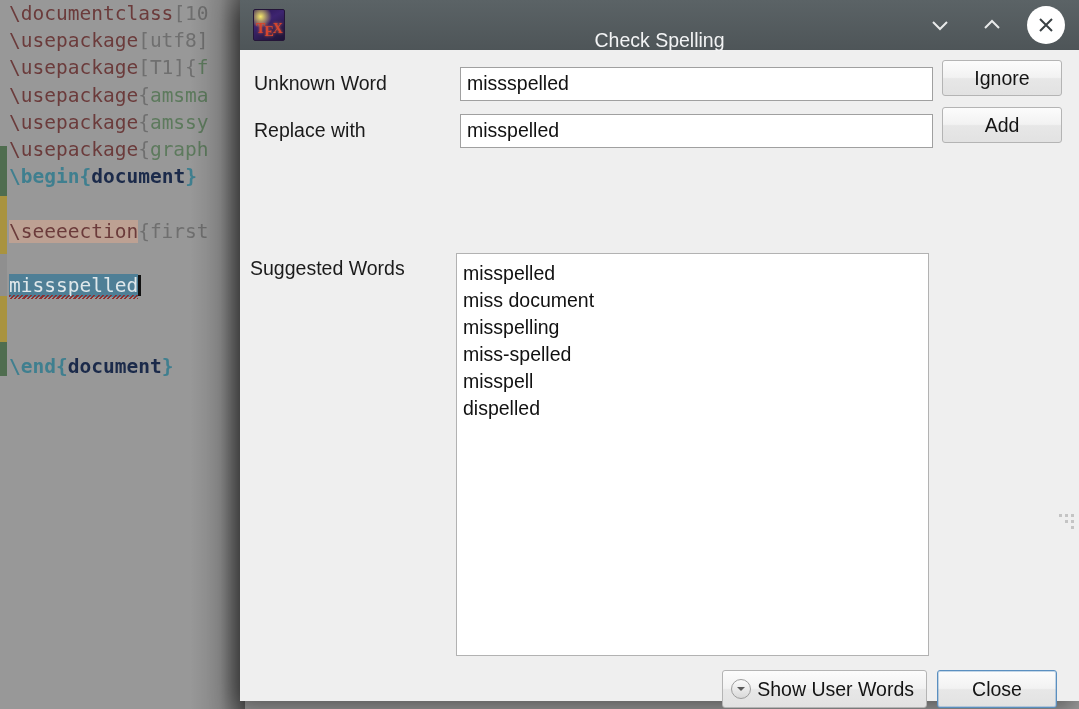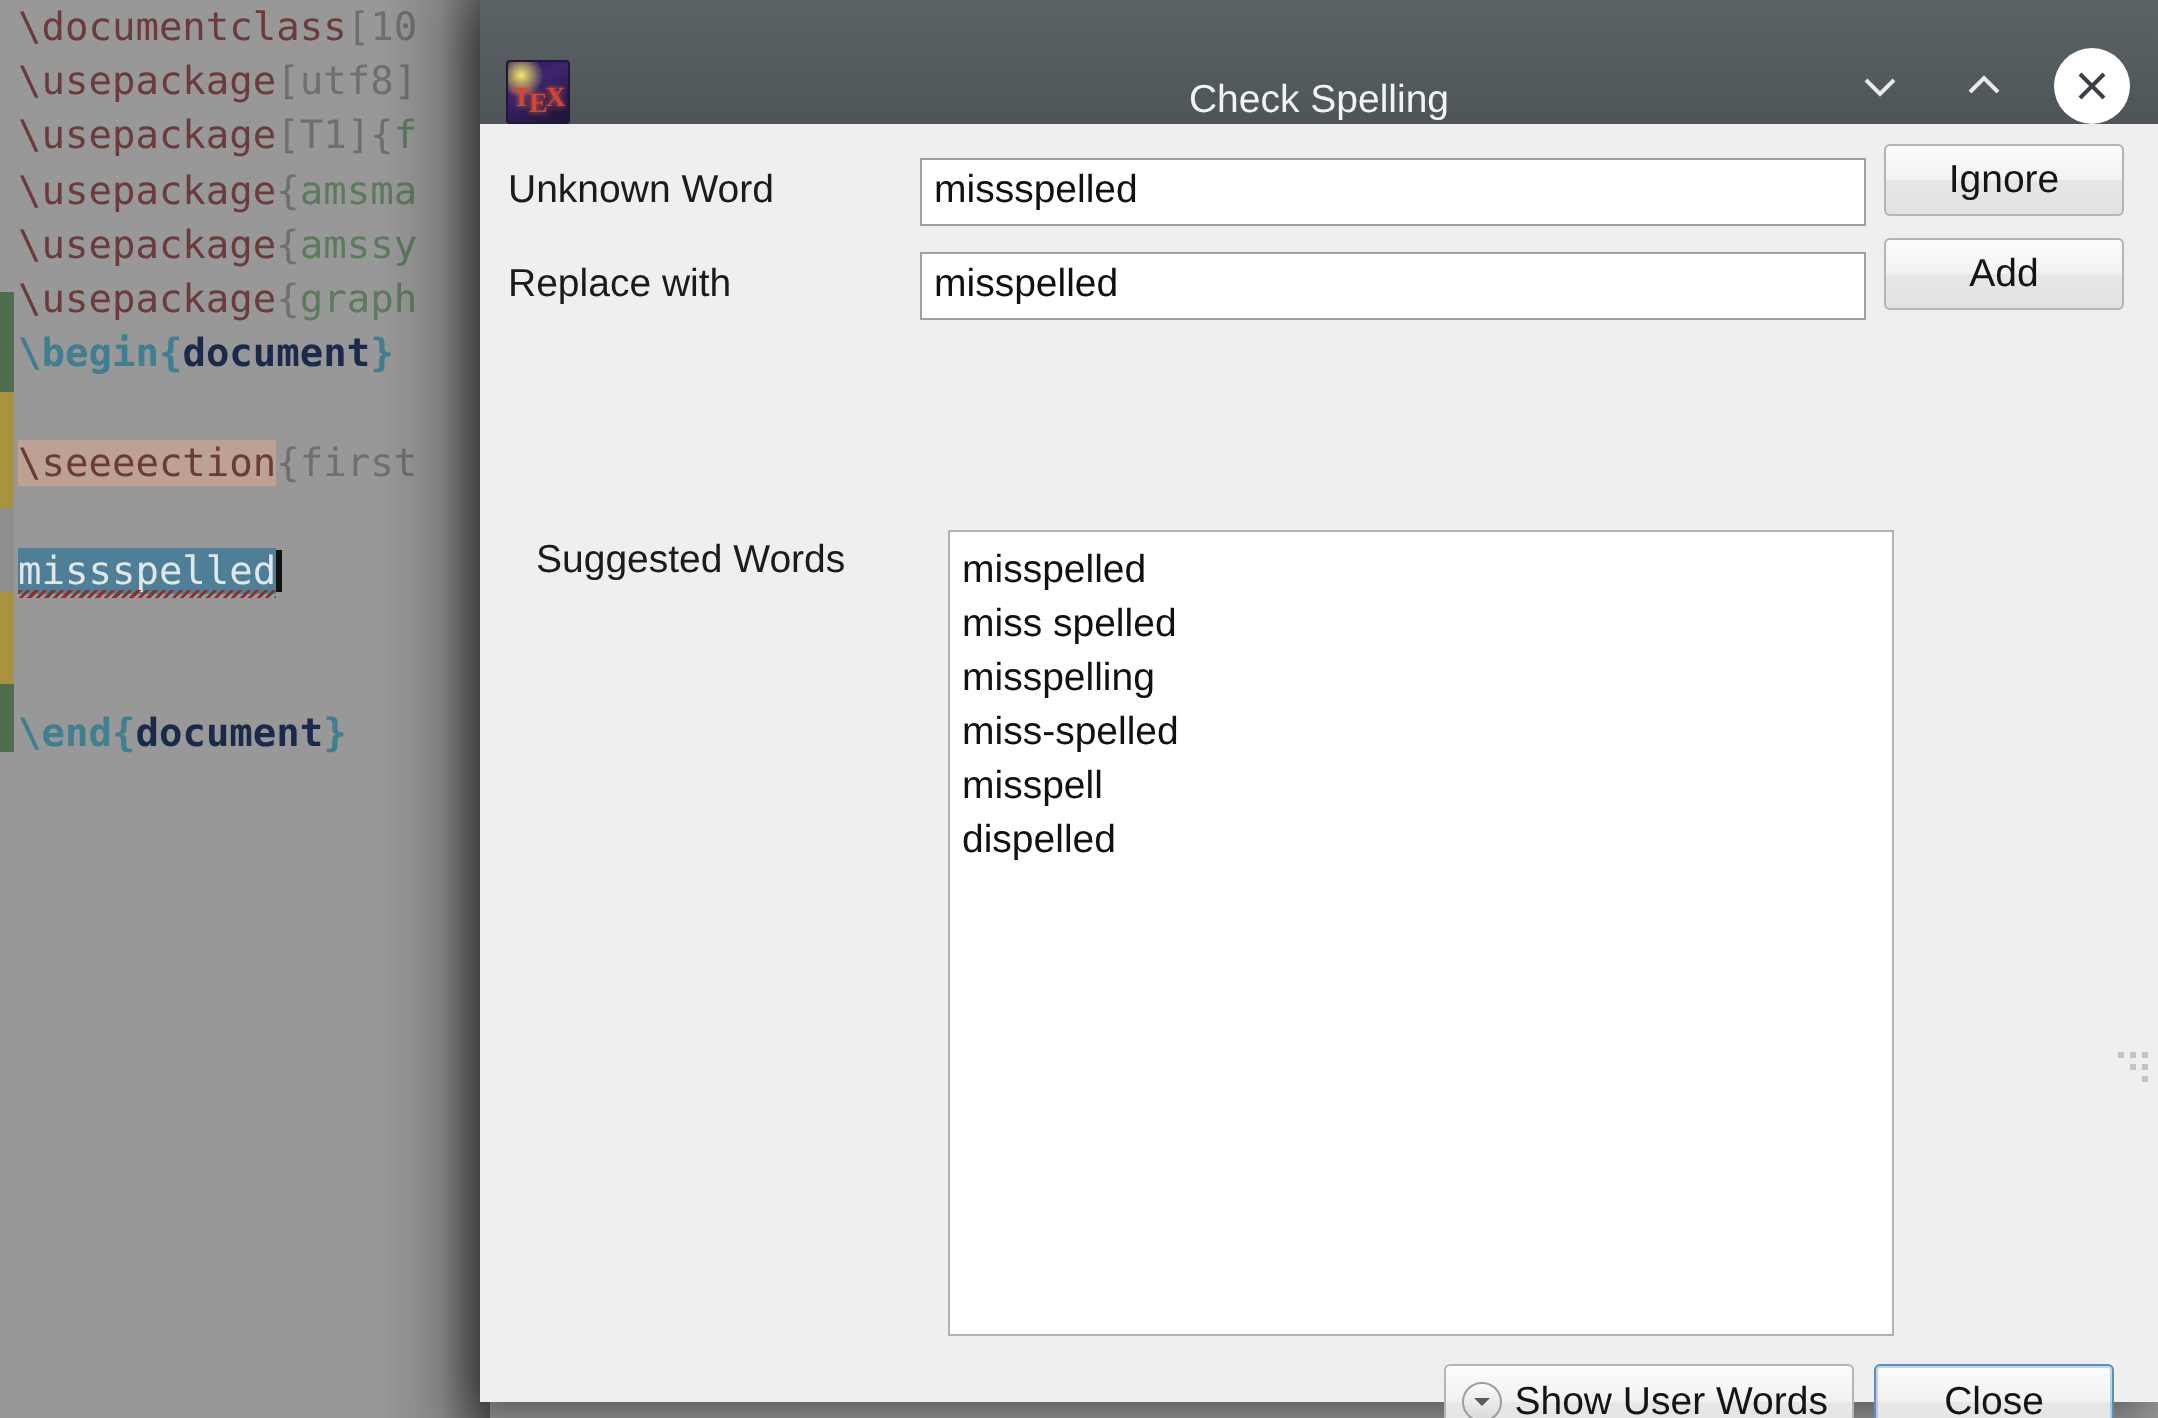--- a/index.html
+++ b/index.html
@@ -68,23 +68,23 @@
 
   
   .dialog {
     position: absolute; left: 240px; top: 0;
     width: 839px; height: 701px;
     background: #efefef;
     box-shadow: -6px 6px 22px rgba(0,0,0,.45);
   }
   .titlebar {
     position: relative;
-    height: 62px;
+    height: 50px;
     background: linear-gradient(to bottom, #5b6366 0%, #4e5558 100%);
-    display: flex; align-items: flex-end;
+    display: flex; align-items: center;
   }
   .tb-icon {
     width: 32px; height: 32px; margin-left: 13px; flex: none;
     border-radius: 2px;
     background:
       radial-gradient(circle at 22% 22%, #f7e96a 0%, rgba(247,233,106,0) 34%),
       linear-gradient(150deg, #2b1752 0%, #3d2470 38%, #2a1b4d 70%, #1d1436 100%);
     position: relative; overflow: hidden;
     border: 1px solid #241538;
     display: flex; align-items: flex-end; justify-content: center;
@@ -143,21 +143,21 @@
     border-radius: 3px;
     height: 36px;
     cursor: default;
   }
   .side-btns {
     position: absolute; left: 702px; top: 10px; width: 122px;
   }
   .side-btns .btn { width: 120px; display: block; margin-bottom: 11px; }
 
   .sugg-wrap {
-    position: absolute; left: 28px; top: 203px; display: flex; align-items: flex-start;
+    position: absolute; left: 10px; top: 203px; display: flex; align-items: flex-start;
   }
   .sugg-label { width: 206px; flex: none; font-size: 19.5px; color: #1b1b1b; padding-top: 4px; }
   .sugg-list {
     width: 473px; height: 403px;
     background: #fff;
     border: 1px solid #b2b2b2;
     padding: 6px 0 0 4px;
     overflow: hidden;
   }
   .sugg-item {
@@ -254,21 +254,21 @@
 
       <div class="side-btns">
         <button class="btn">Ignore</button>
         <button class="btn">Add</button>
       </div>
 
       <div class="sugg-wrap">
         <div class="sugg-label">Suggested Words</div>
         <div class="sugg-list">
             <div class="sugg-item">misspelled</div>
-            <div class="sugg-item">miss spelled</div>
+            <div class="sugg-item">miss document</div>
             <div class="sugg-item">misspelling</div>
             <div class="sugg-item">miss-spelled</div>
             <div class="sugg-item">misspell</div>
             <div class="sugg-item">dispelled</div>
           </div>
       </div>
 
       <div class="bottom-bar">
         <button class="btn btn-showuser">
           <span class="dropcircle">

